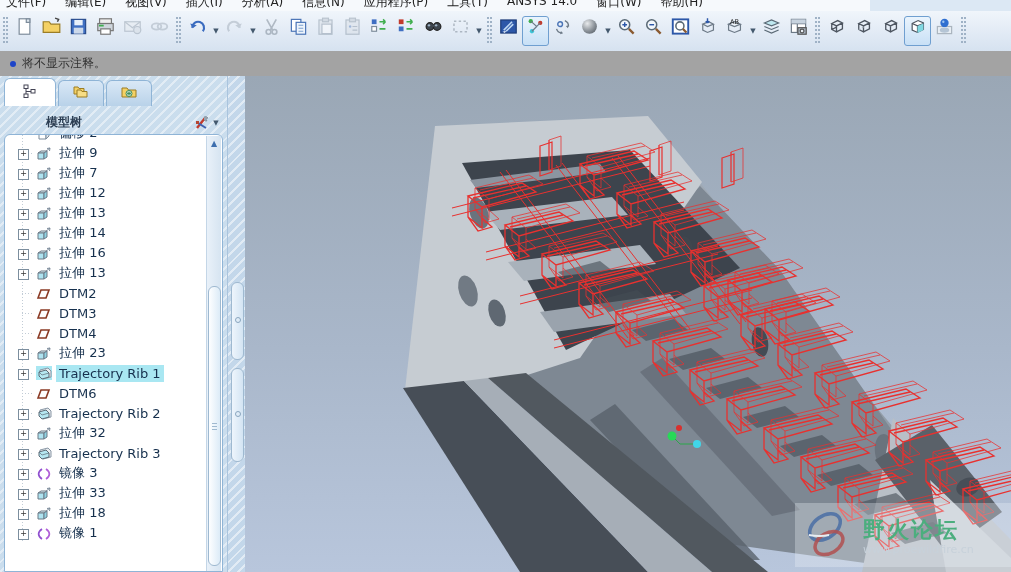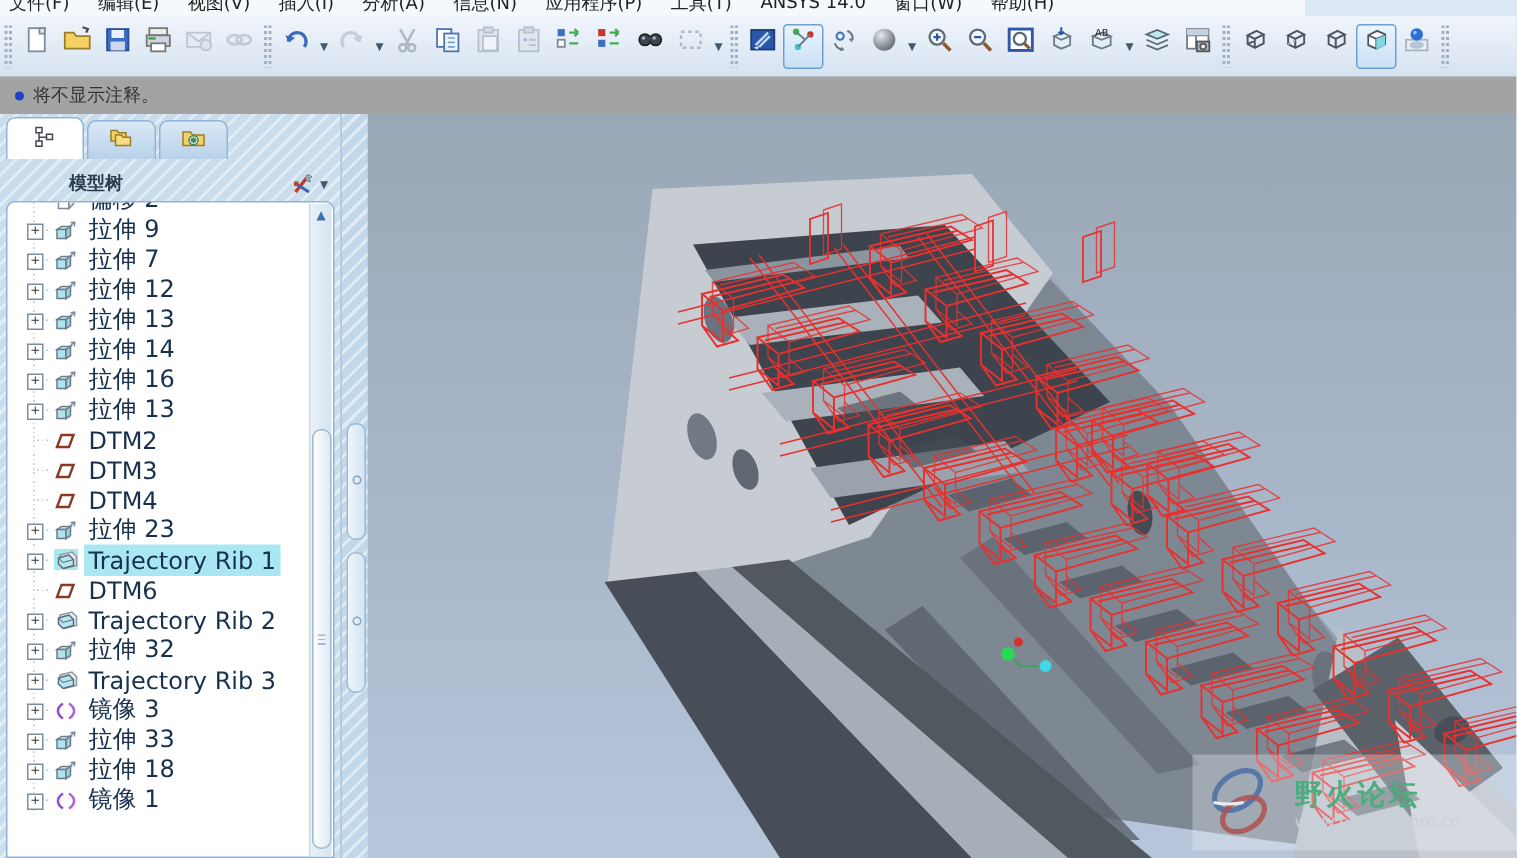--- a/index.html
+++ b/index.html
@@ -50,21 +50,21 @@
            border:1px solid #8fb4d6;border-radius:6px 6px 0 0;overflow:hidden;box-sizing:border-box;}
   #treerows{position:absolute;left:0;top:0;width:204px;margin-top:-12px;
             background-image:repeating-linear-gradient(#c2ccd6 0 1px,transparent 1px 3px);
             background-size:1px 100%;background-position:17px 0;background-repeat:repeat-y;}
   .trow{height:20px;display:flex;align-items:center;position:relative;}
   .stub{position:absolute;left:17px;top:10px;width:12px;height:1px;
         background-image:repeating-linear-gradient(90deg,#c2ccd6 0 1px,transparent 1px 3px);}
   .plusbox{position:absolute;left:13px;top:6px;width:9px;height:9px;background:#fff;
            border:1px solid #7c8e9e;font-size:8px;line-height:7px;text-align:center;color:#333;z-index:2;}
   .ticon{margin-left:31px;width:16px;height:14px;flex:0 0 auto;}
-  .tlabel{font-size:16px;color:#16304d;margin-left:4px;padding:1px 3px;white-space:nowrap;}
+  .tlabel{font-size:13px;color:#16304d;margin-left:4px;padding:1px 3px;white-space:nowrap;}
   
   #tree-scroll{position:absolute;right:1px;top:1px;width:14px;height:436px;
                background:linear-gradient(90deg,#e9f1f9,#d6e4f1);border-left:1px solid #c4d6e7;}
   #ts-up{height:15px;display:flex;align-items:center;justify-content:center;font-size:8px;color:#3e6fae;}
   #ts-thumb{position:absolute;left:1px;top:150px;width:11px;height:278px;border:1px solid #9fb9d0;
             border-radius:6px;background:linear-gradient(90deg,#fdfeff,#dcebf7);}
   #ts-grip{position:absolute;left:3px;top:136px;width:5px;height:9px;
            background-image:repeating-linear-gradient(#9fb9d0 0 1px,transparent 1px 3px);}
   
   #splitter{position:absolute;left:227px;top:76px;width:18px;height:496px;background:#c3d7ea;
@@ -72,21 +72,21 @@
      border-left:1px solid #aac4dd;}
   .sash{position:absolute;left:3px;width:11px;border:1px solid #9fb9d0;border-radius:6px;
         background:linear-gradient(90deg,#eef5fc,#d3e4f3);}
   .sash .dot{position:absolute;left:3px;width:4px;height:4px;border-radius:50%;border:1px solid #8aa6bf;}
   
   #viewport{position:absolute;left:245px;top:76px;width:766px;height:496px;}
   
   #watermark{position:absolute;right:0;bottom:5px;width:216px;height:64px;
              background:rgba(235,242,248,.32);display:flex;align-items:center;}
   #wm-text{margin-left:4px;}
-  #wm-title{font-size:19px;font-weight:bold;letter-spacing:2px;}
+  #wm-title{font-size:22px;font-weight:bold;letter-spacing:2px;}
   #wm-url{font-size:11px;color:#c7d1da;margin-top:-2px;}
 </style>
 </head>
 <body>
 
 <div id="menubar">
   <div class="menurow" id="menurow">
       <span class="mitem">文件(F)</span>
       <span class="mitem">编辑(E)</span>
       <span class="mitem">视图(V)</span>

